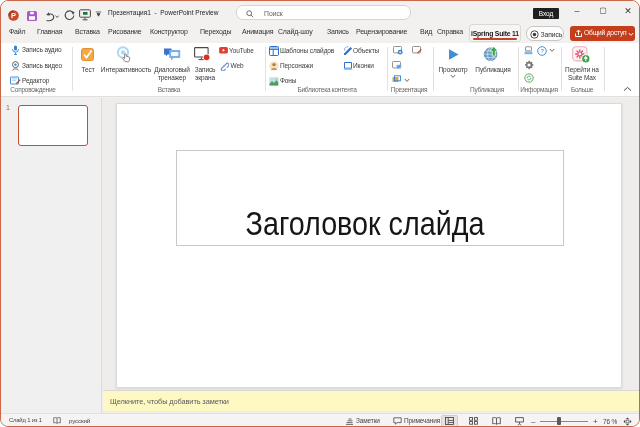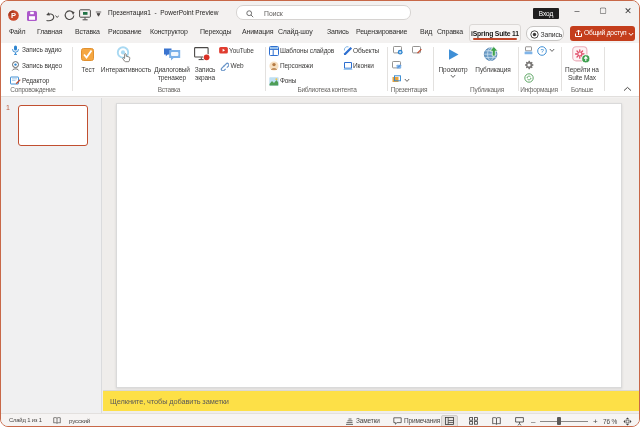--- a/index.html
+++ b/index.html
@@ -34,21 +34,21 @@
 #content{position:absolute;left:0;top:97px;width:100%;height:315px;background:#efedeb}
 #leftpanel{position:absolute;left:0;top:0;width:101px;height:100%;background:#f0f0f1;border-right:1px solid #dadbdd}
 #thumb{position:absolute;left:17px;top:7px;width:70px;height:41px;background:#fff;border:1.8px solid #c14f30;border-radius:3px}
 #thumbnum{position:absolute;left:5px;top:6px;font-size:7px;color:#b85c41}
 #slide{position:absolute;left:115px;top:4.5px;width:506px;height:285px;background:#fff;border:1px solid #dadada;box-shadow:0 1px 2.5px rgba(0,0,0,.10)}
 .ph-box{position:absolute;border:1px solid #c9c9c9}
 #titlebox{left:58.5px;top:46.5px;width:388px;height:96px}
 #subtitlebox{left:58.5px;top:147.5px;width:388px;height:66px}
 #titletext{position:absolute;left:-5px;right:5px;bottom:5px;text-align:center;font-size:33px;line-height:33px;color:#161616;transform:scaleX(0.87)}
 #subtitletext{position:absolute;left:-3px;right:3px;top:1.5px;text-align:center;font-size:12.8px;line-height:12.8px;color:#262626}
-#notes{position:absolute;left:102px;top:292px;width:538px;height:21px;background:#fde047;border-top:1px solid #dbd8d4}
+#notes{position:absolute;left:102px;top:292px;width:538px;height:21px;background:#fef9c3;border-top:1px solid #dbd8d4}
 #notes .t{position:absolute;left:7px;top:5.5px;font-size:7.4px;letter-spacing:-0.1px;color:#5c5a58}
 
 #statusbar{position:absolute;left:0;top:412px;width:100%;height:15px;background:#f6f4f3;border-top:1px solid #e3e0de;font-size:6.5px;color:#484644}
 #statusbar .it{position:absolute;top:3px;white-space:nowrap;letter-spacing:-0.15px}
 </style></head><body>
 <div id="win">
 
   <div id="titlebar">
     <svg class="abs" style="left:7px;top:9px" width="11" height="11" viewBox="0 0 11 11">
         <circle cx="5.5" cy="5.5" r="5.3" fill="#cb4a2c"></circle>
@@ -312,20 +312,23 @@
         <path d="M1 4.6 4.5 1.4 8 4.6" fill="none" stroke="#4a4846" stroke-width="1"></path>
       </svg>
   </div>
 
   <div id="content">
     <div id="leftpanel">
       <div id="thumbnum">1</div>
       <div id="thumb"></div>
     </div>
     <div id="slide">
+      <div class="ph-box" id="titlebox">
+        <div id="titletext">Заголовок слайда</div>
+      </div>
     </div>
     <div id="notes">
         <div class="t">Щелкните, чтобы добавить заметки</div>
       </div>
   </div>
 
   <div id="statusbar">
     <div class="it" style="left:8px;font-size:5.9px;letter-spacing:-0.2px">Слайд 1 из 1</div>
     <svg class="abs" style="left:51.5px;top:3.2px" width="8" height="7" viewBox="0 0 10 9">
         <path d="M5 1.5C3.8.5 1.8.6.8 1v6.6c1-.4 3-.5 4.2.5 1.2-1 3.2-.9 4.2-.5V1C8.2.6 6.2.5 5 1.5zM5 1.5v6.6" fill="none" stroke="#484644" stroke-width="0.9"></path>

